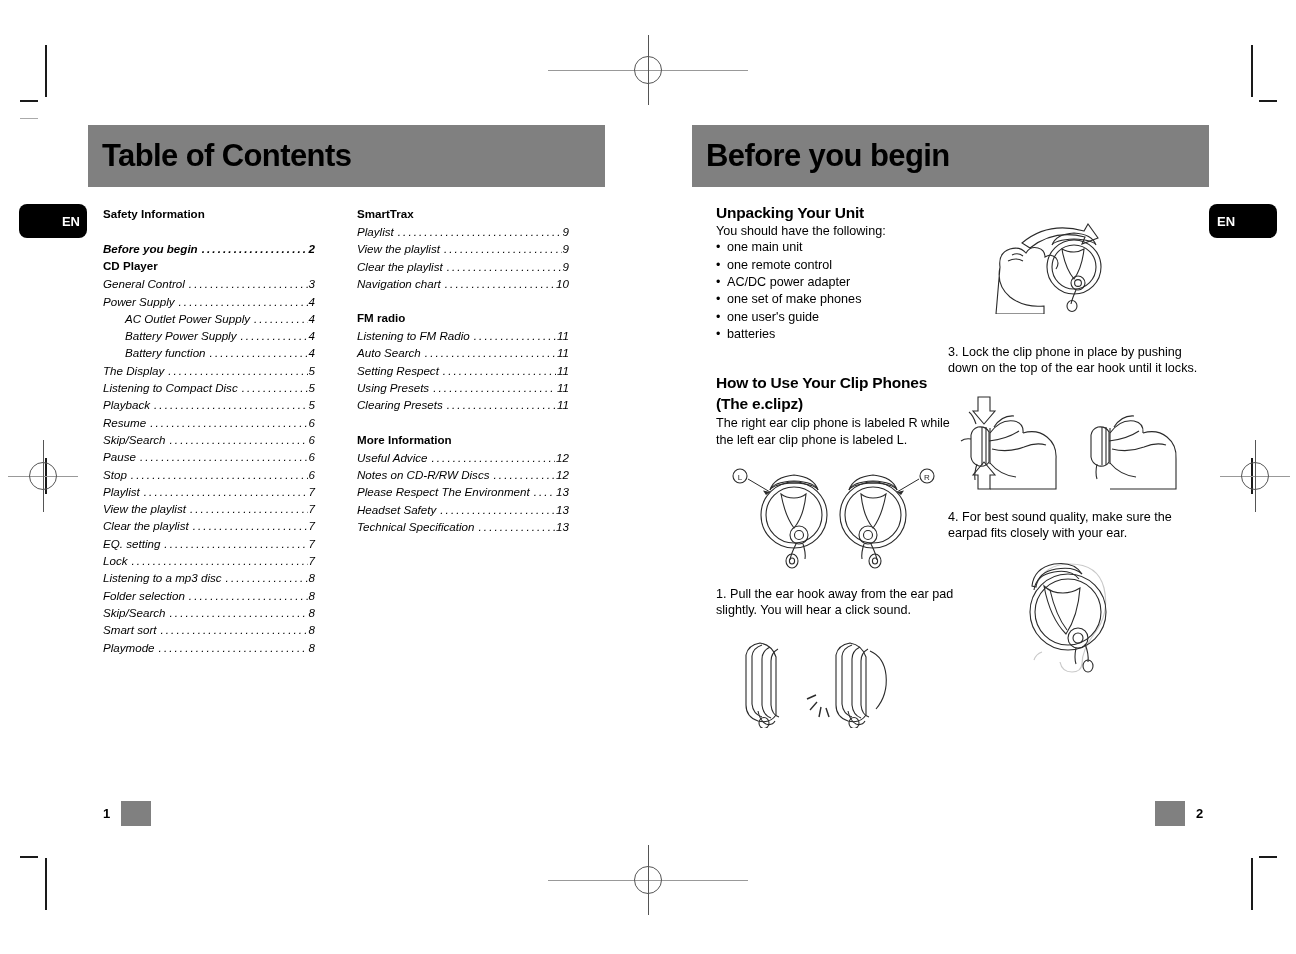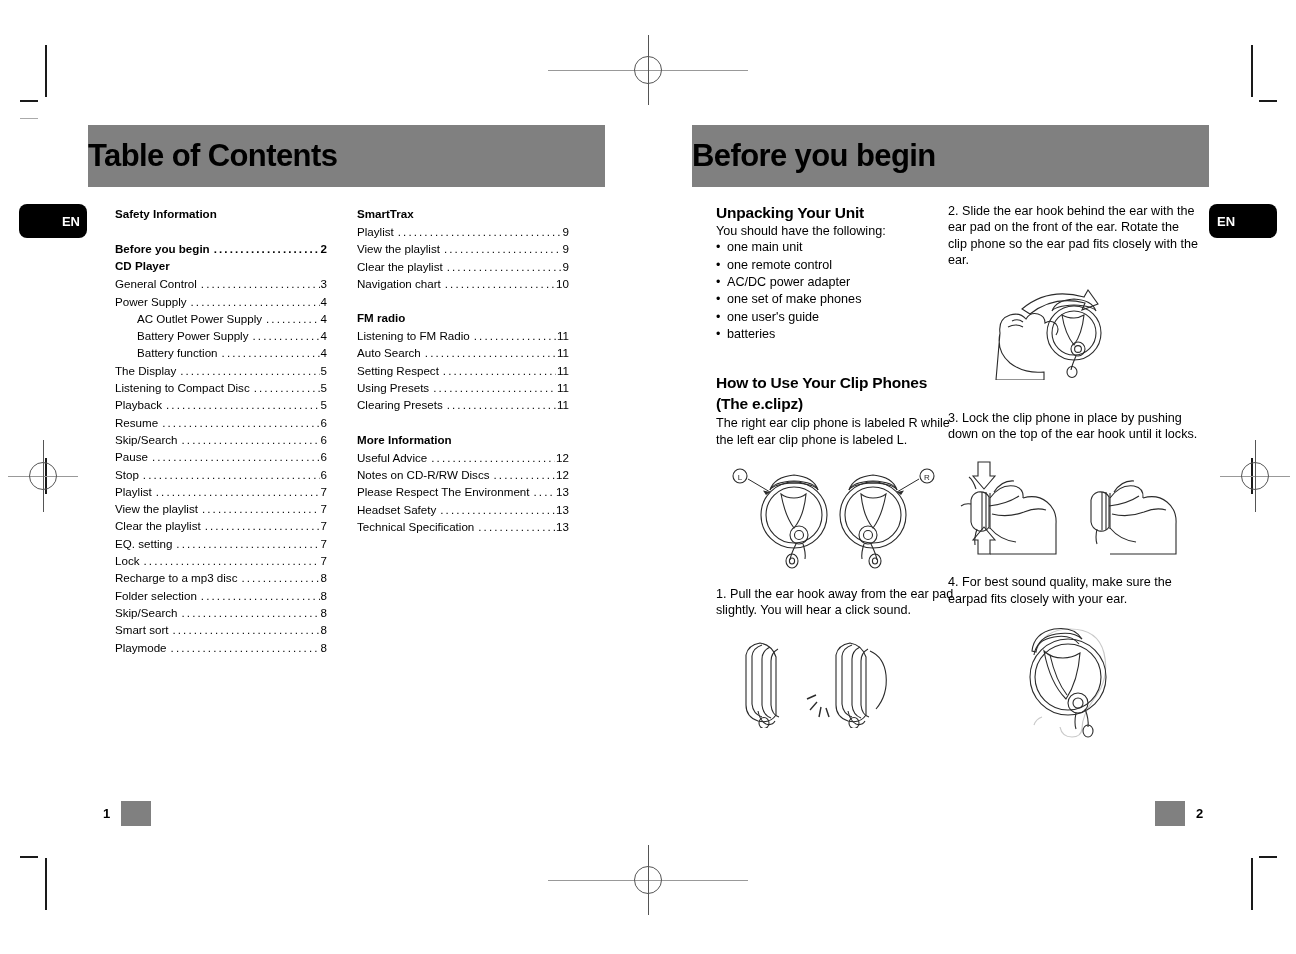--- a/index.html
+++ b/index.html
@@ -34,48 +34,48 @@
   .page-right { left:648px; width:648px; }
 
   
   .chapter-bar {
     position:absolute; height:62px;
     background:#808080;
     display:flex; align-items:center;
   }
   .chapter-title {
     font-size:31px; font-weight:bold; color:#000;
-    letter-spacing:-0.6px; 
+    letter-spacing:-0.6px; padding-left:14px;
     font-family:"Liberation Sans", sans-serif;
   }
 
   
   .en-badge {
     position:absolute; top:204px;
     width:68px; height:34px; background:#000;
     color:#fff; font-size:13px; font-weight:bold;
     display:flex; align-items:center;border-radius:8px;
   }
   .en-badge.right-align { justify-content:flex-end; padding-right:7px; }
   .en-badge.left-align  { justify-content:flex-start; padding-left:8px; }
 
   
   .toc-col { position:absolute; top:205px; width:212px; }
-  .toc-col-1 { left:103px;margin-left:12px; }
+  .toc-col-1 { left:103px; }
   .toc-col-2 { left:357px; }
 
   .toc-section-head {
     font-size:11.6px; font-weight:bold; line-height:17px;
     margin-bottom:1px;
   }
   .toc-gap { height:17px; }
 
   .toc-row {
     display:flex; align-items:baseline;
-    font-size:11.6px; line-height:17.3px; white-space:nowrap;
+    font-size:11.6px; line-height:17.3px; white-space:nowrap;font-style:italic;
   }
   .toc-row.bold { font-weight:bold; }
   .toc-row.indent { padding-left:22px;text-align:center; }
   .toc-label { flex:0 0 auto; }
   .toc-dots {
     flex:1 1 auto; overflow:hidden; white-space:nowrap;
     margin:0 1px 0 4px; letter-spacing:2.1px; color:#000;
   }
   .toc-page { flex:0 0 auto; }
 
@@ -256,21 +256,21 @@
           <span class="toc-label">EQ. setting</span>
           <span class="toc-dots">......................................................................</span>
           <span class="toc-page">7</span>
         </div>
         <div class="toc-row">
           <span class="toc-label">Lock</span>
           <span class="toc-dots">......................................................................</span>
           <span class="toc-page">7</span>
         </div>
         <div class="toc-row">
-          <span class="toc-label">Recharge to a mp3 disc</span>
+          <span class="toc-label">Listening to a mp3 disc</span>
           <span class="toc-dots">......................................................................</span>
           <span class="toc-page">8</span>
         </div>
         <div class="toc-row">
           <span class="toc-label">Folder selection</span>
           <span class="toc-dots">......................................................................</span>
           <span class="toc-page">8</span>
         </div>
         <div class="toc-row">
           <span class="toc-label">Skip/Search</span>
@@ -481,21 +481,20 @@
           <path d="M83 69 l-7 8"></path>
           <path d="M87 74 l-2 10"></path>
           <path d="M92 75 l3 9"></path>
         </g>
       </svg>
     </div>
   </div>
 
   <div class="col col-b">
 
-    <p class="body">2. Slide the ear hook behind the ear with the ear pad on the front of the ear. Rotate the clip phone so the ear pad fits closely with the ear.</p>
 
     <div class="illus" style="margin:16px 0 0 46px;">
       <svg width="145" height="95" viewBox="0 0 145 95" fill="none" stroke="#2b2b2b" stroke-width="1.1">
 
         <g>
           <path d="M28 24 q26 -22 62 -12 l4 -7 l10 14 l-16 6 l3 -7 q-31 -8 -55 11z"></path>
         </g>
 
         <path d="M6 48 q-2 -14 10 -18 q10 -3 16 4 q4 -7 12 -5 q7 2 7 9 q6 -4 11 1 q4 5 0 11"></path>
         <path d="M6 48 q-4 18 10 30 q14 11 34 9 l0 8 l-48 0 z"></path>

